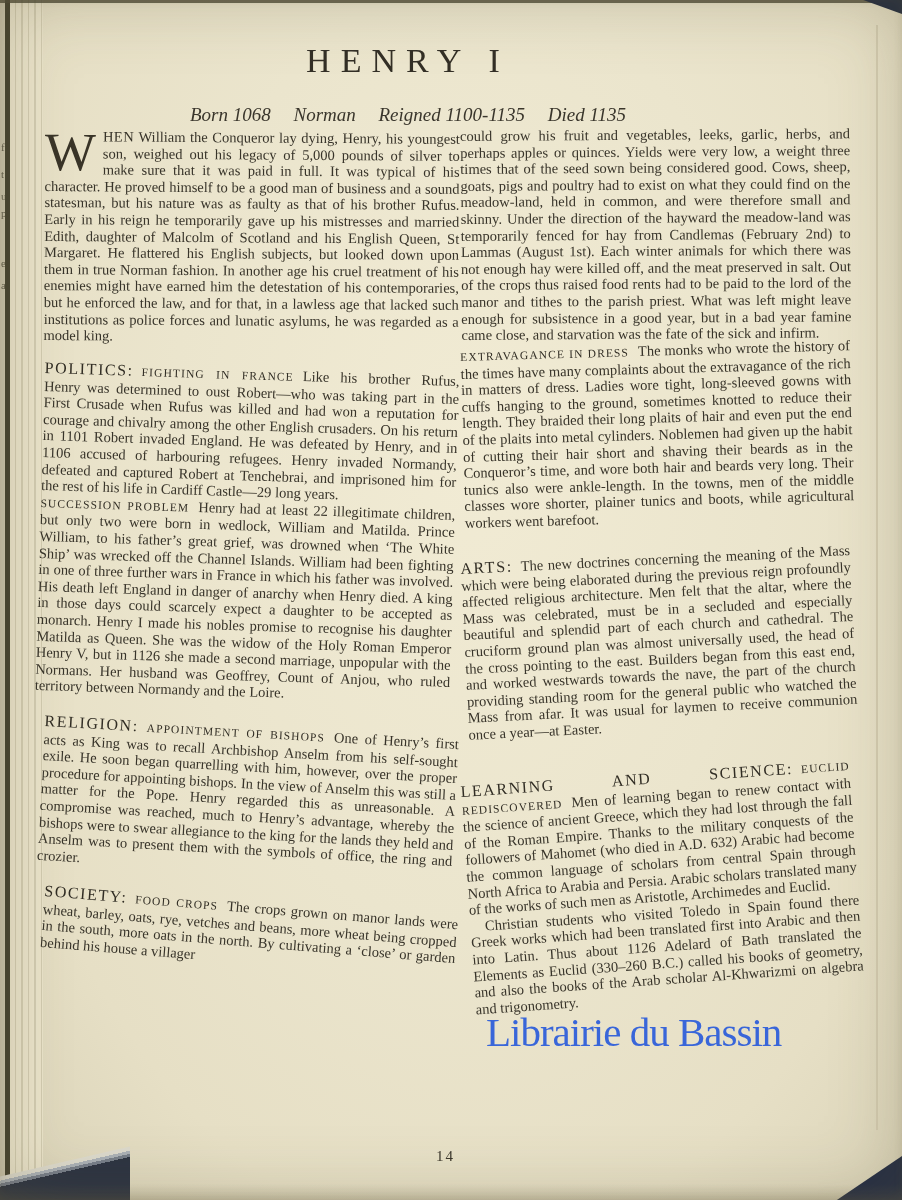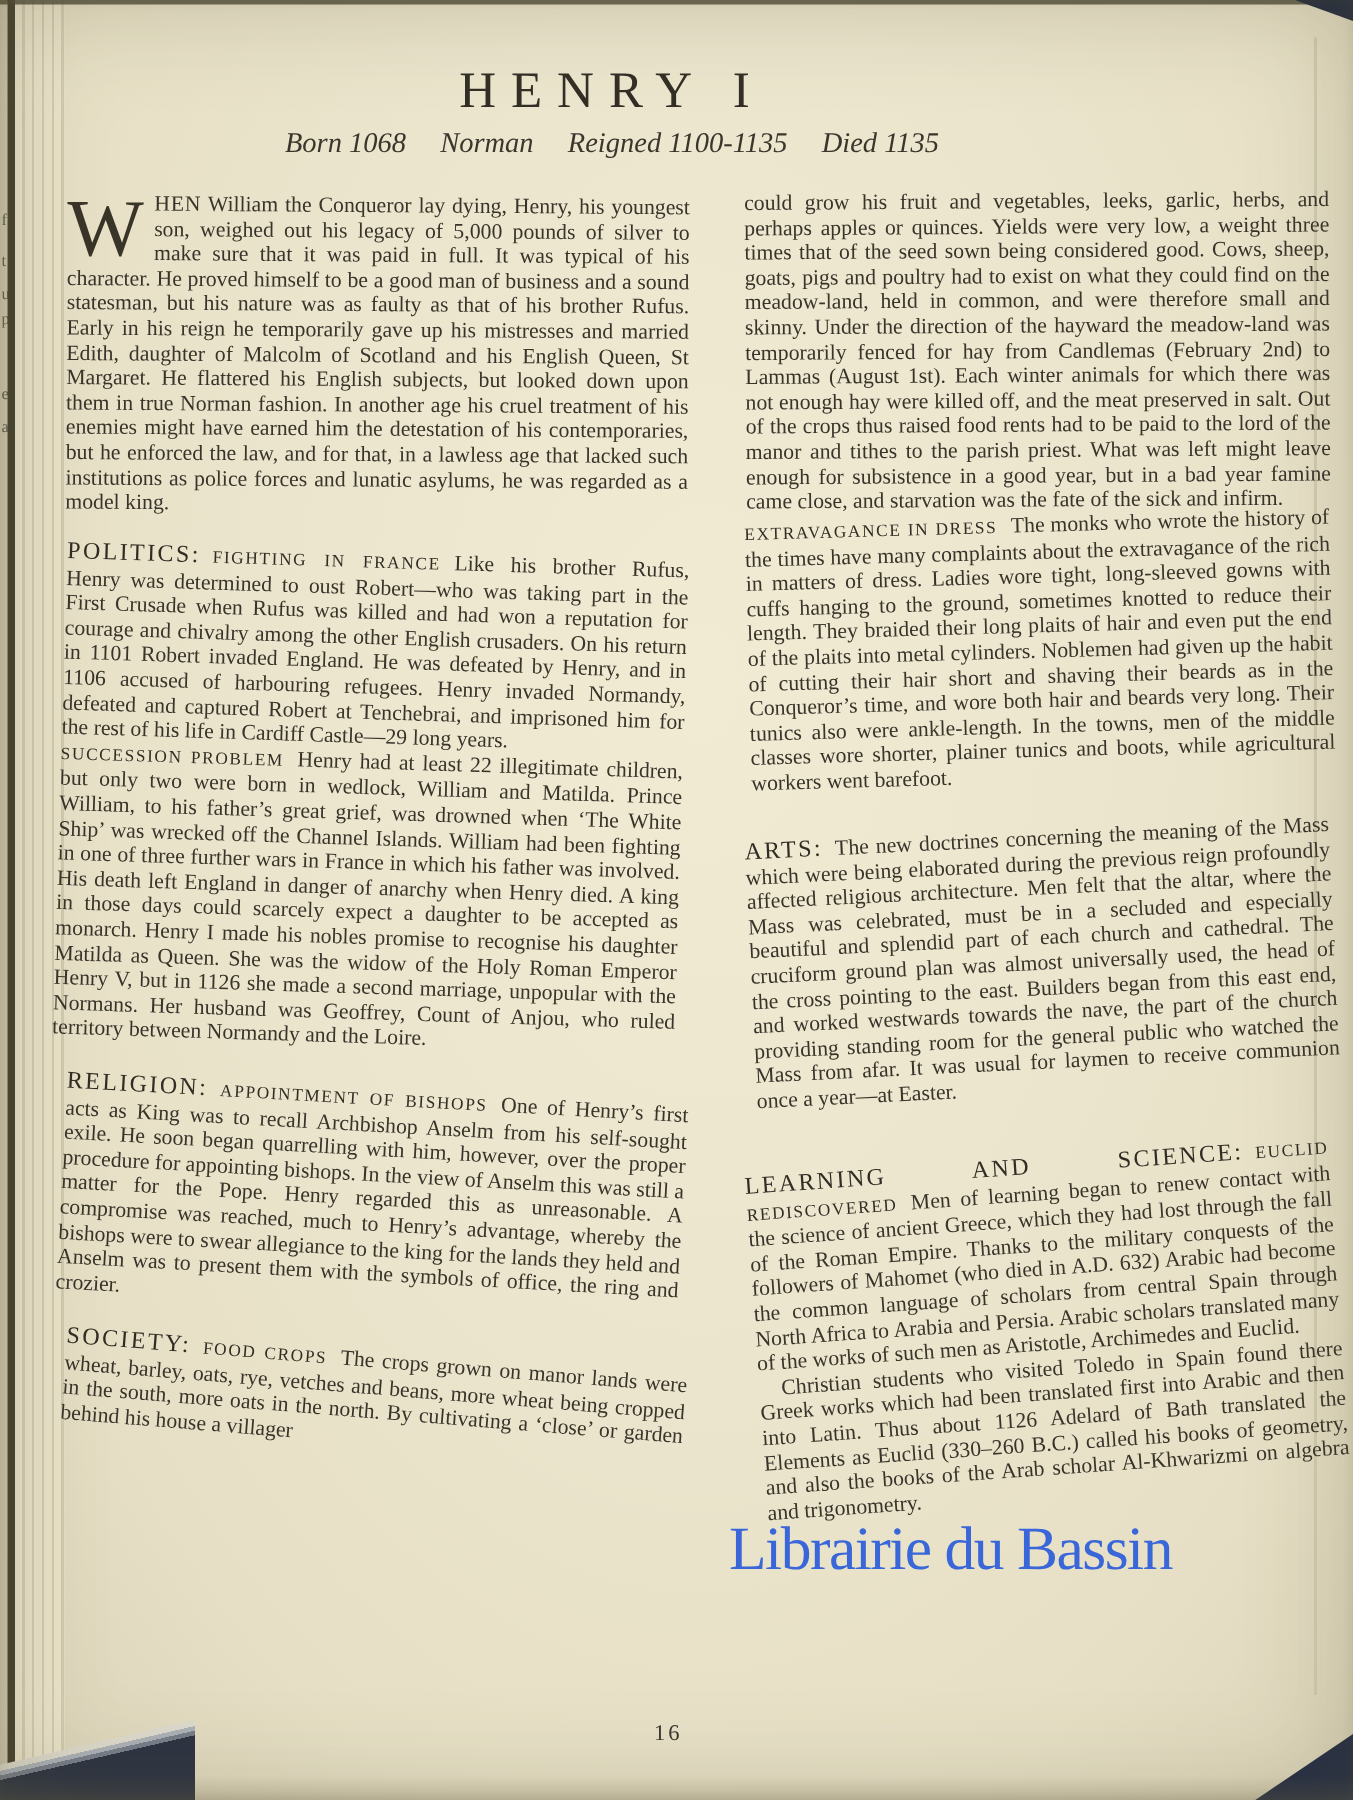--- a/index.html
+++ b/index.html
@@ -25,27 +25,27 @@
   .corner-bl{position:absolute;left:0;bottom:0;width:130px;height:64px;overflow:hidden;}
   .corner-bl .fan{position:absolute;left:-18px;top:26px;width:170px;height:70px;
     transform:rotate(-13deg);
     background:linear-gradient(to bottom,#dcd9cc 0 4px,#aab0b6 4px 7px,#767d89 7px 10px,#2c3342 10px 100%);}
   .fold-line{position:absolute;left:876px;top:25px;bottom:70px;width:2px;background:#cfc7ab;opacity:.8;}
   .bottom-shade{position:absolute;left:0;right:0;bottom:0;height:16px;
     background:linear-gradient(to bottom,rgba(110,100,70,0),rgba(110,100,70,.22));}
   
   .title{position:absolute;left:0;top:42px;width:816px;text-align:center;
     font-size:34px;letter-spacing:10px;color:#332f26;font-weight:400;}
-  .subtitle{position:absolute;left:0;top:85px;width:816px;text-align:center;
+  .subtitle{position:absolute;left:0;top:104px;width:816px;text-align:center;
     font-style:italic;font-size:19px;color:#3a362c;}
   .subtitle span{margin:0 9px;}
   
   .col{position:absolute;top:128px;font-size:14.5px;line-height:16.6px;text-align:justify;}
   .col-left{left:45px;width:415px;}
-  .col-right{left:496px;width:390px;}
+  .col-right{left:460px;width:390px;}
   .col p{margin:0;}
   .sec{margin:0;}
   .head{font-size:16px;letter-spacing:1.6px;color:#312d24;margin-right:8px;}
   .sc{font-size:11.5px;letter-spacing:1.1px;color:#312d24;margin-right:9px;}
   .dropcap{float:left;font-size:54px;line-height:42px;padding:3px 7px 0 0;color:#393428;}
   .lead-caps{letter-spacing:.5px;}
   .indent{text-indent:15px;}
   
   .rot-l1{transform:rotate(.4deg);transform-origin:0 0;}
   .rot-l2{transform:rotate(1.8deg);transform-origin:0 0;margin-top:16px;}
@@ -138,15 +138,15 @@
     <div class="sec rot-r4">
       <p>
         <span class="head">LEARNING AND SCIENCE:</span><span class="sc">EUCLID REDISCOVERED</span><span>Men of learning began to renew contact with the science of ancient Greece, which they had lost through the fall of the Roman Empire. Thanks to the military conquests of the followers of Mahomet (who died in A.D. 632) Arabic had become the common language of scholars from central Spain through North Africa to Arabia and Persia. Arabic scholars translated many of the works of such men as Aristotle, Archimedes and Euclid.</span>
       </p>
       <p class="indent">
         <span>Christian students who visited Toledo in Spain found there Greek works which had been translated first into Arabic and then into Latin. Thus about 1126 Adelard of Bath translated the Elements as Euclid (330–260 B.C.) called his books of geometry, and also the books of the Arab scholar Al-Khwarizmi on algebra and trigonometry.</span>
       </p>
     </div>
   </div>
 
-  <div class="page-number">16</div>
+  <div class="page-number">14</div>
   <div class="watermark" style="color: rgb(43, 92, 219);">Librairie du Bassin</div>
 </div>
 
 </body></html>

